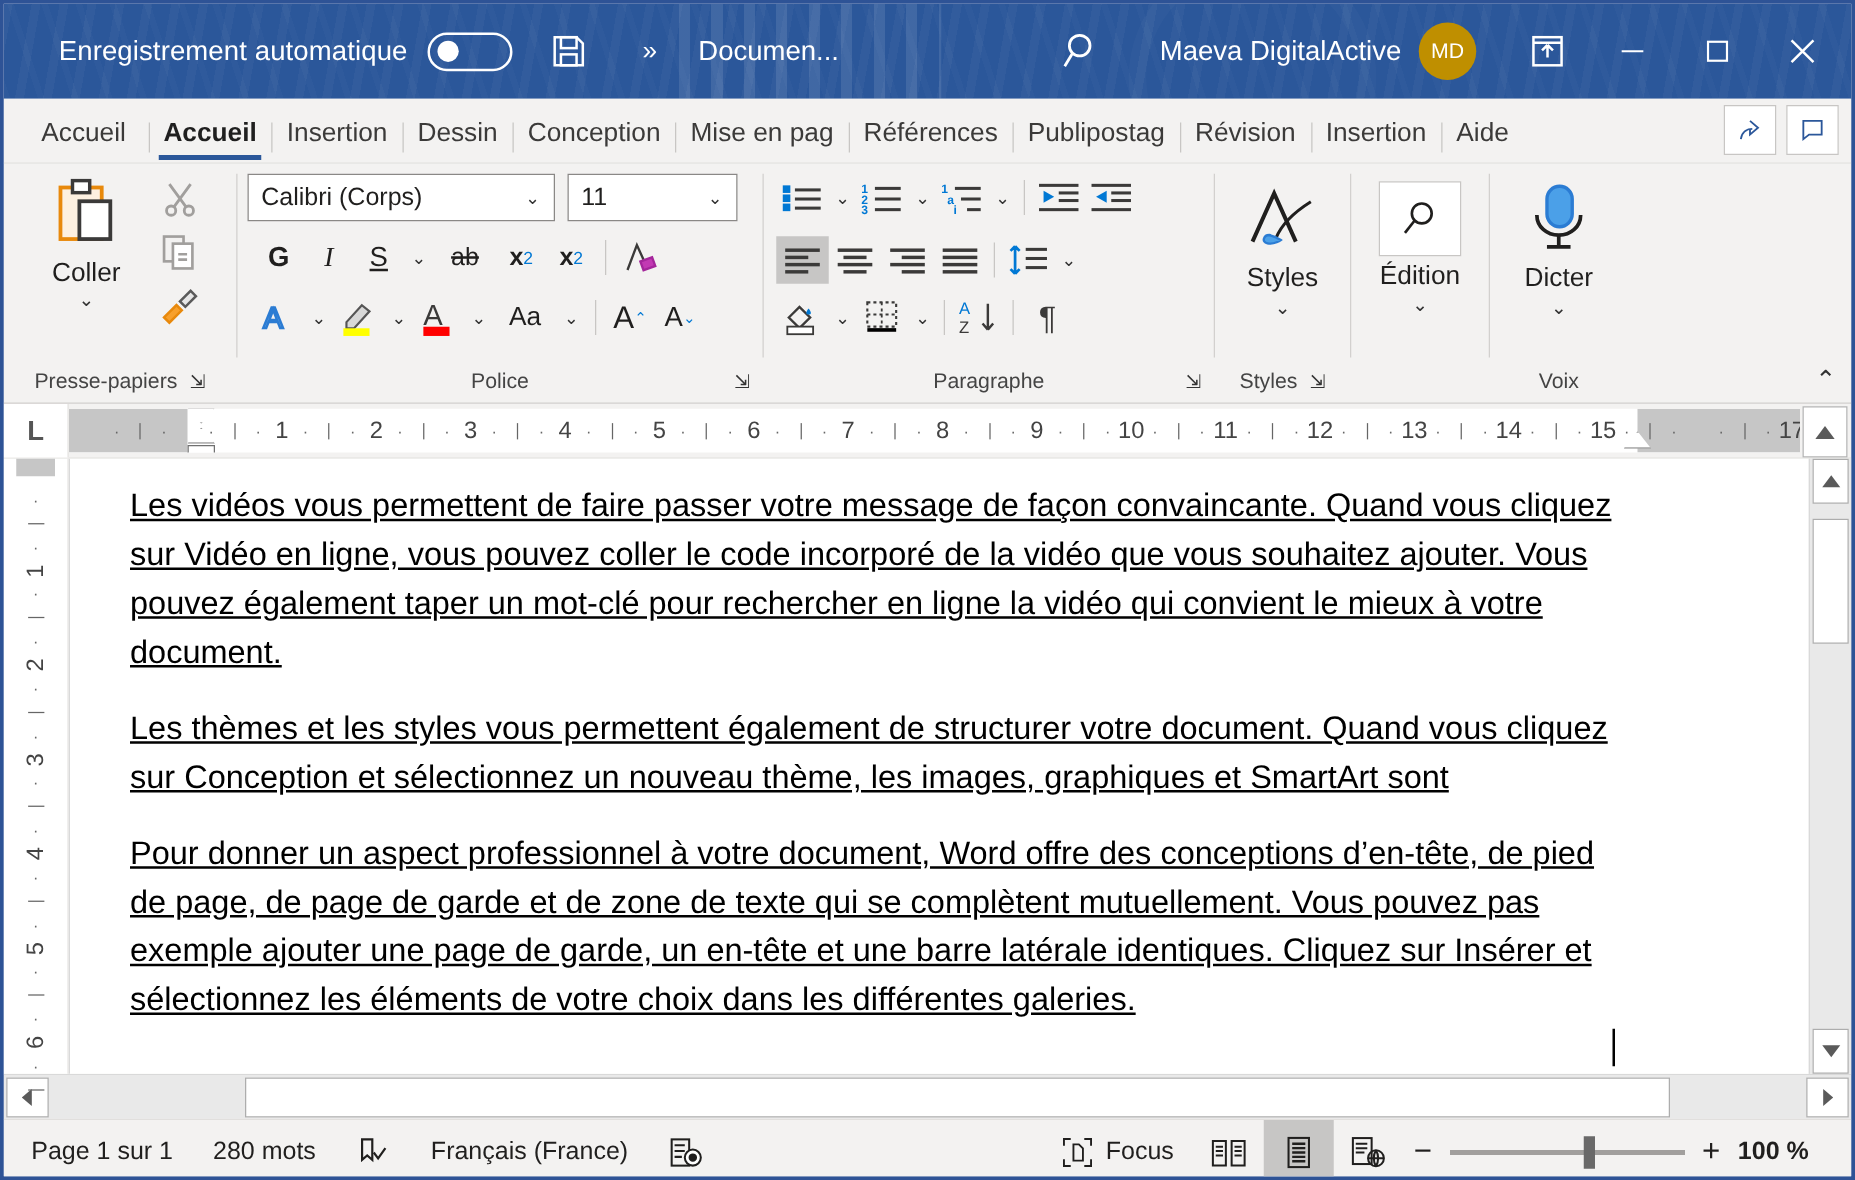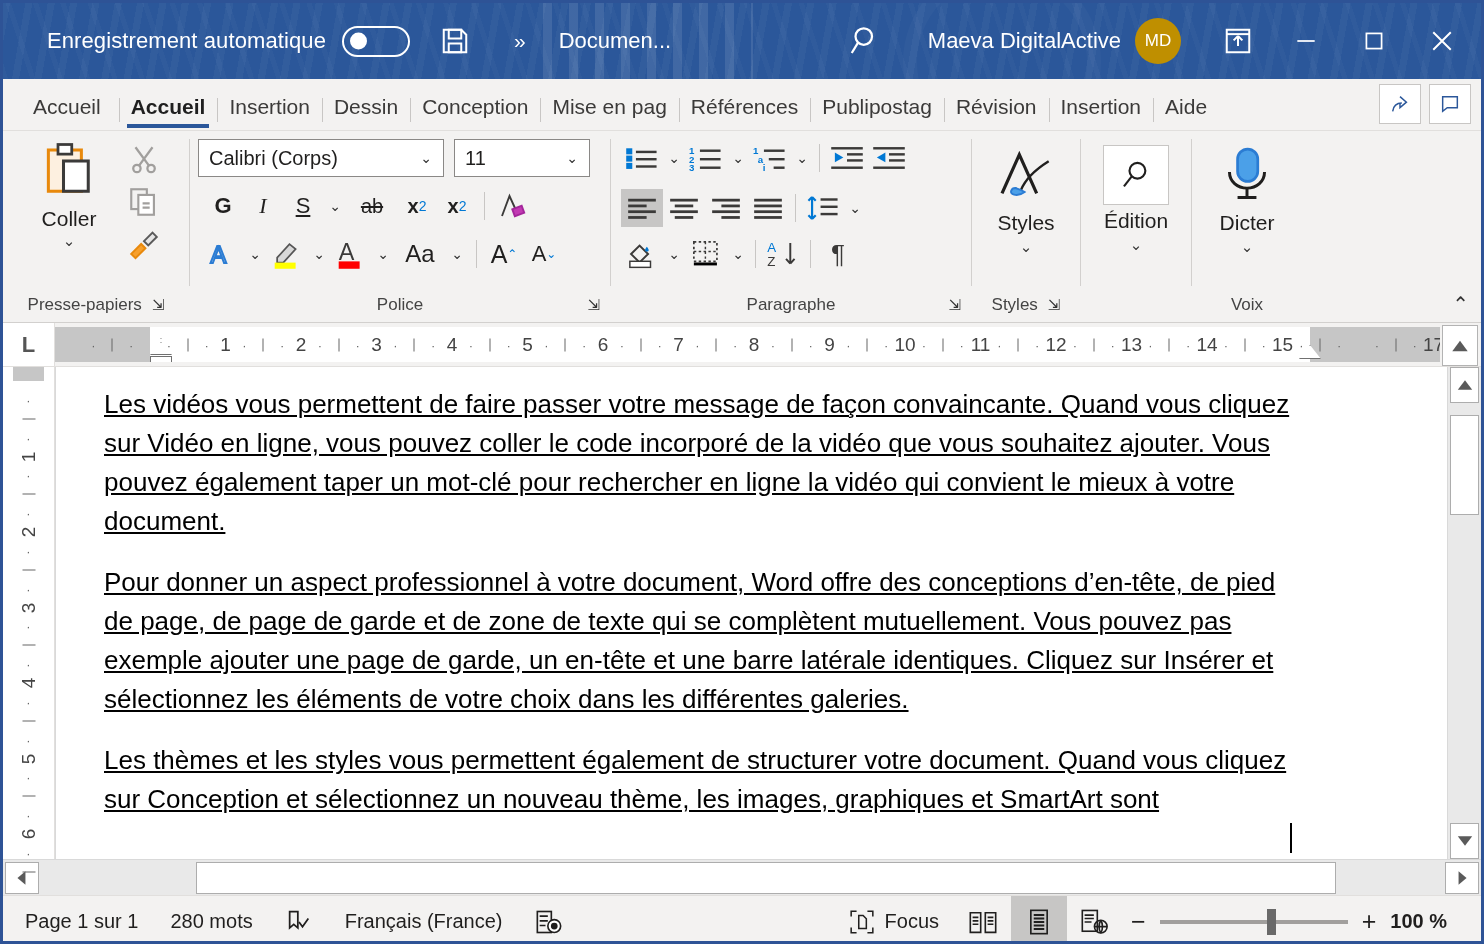--- a/index.html
+++ b/index.html
@@ -496,21 +496,21 @@
             </div>
             <span class="mini-chev">⌄</span>
             <div class="fbtn">
               <svg width="32" height="32" viewBox="0 0 26 26" fill="none">
                 <text x="3" y="18" font-size="19" font-family="Liberation Sans, sans-serif" fill="#3b3a39">A</text>
                 <rect x="3" y="19" width="17" height="6" fill="#ff0000"></rect>
               </svg>
             </div>
             <span class="mini-chev">⌄</span>
             <div class="fbtn wide">
-                <span style="font-size:24px">Aa</span>
+                <span style="font-size:21px">Aa</span>
               </div>
             <span class="mini-chev">⌄</span>
             <div class="fsep"></div>
             <div class="fbtn">
               <span style="font-size:25px">A</span>
                 <sup style="color:#0078d4;font-size:12px">⌃</sup>
             </div>
             <div class="fbtn">
               <span style="font-size:22px">A</span>
                 <sup style="color:#0078d4;font-size:12px">⌄</sup>
@@ -837,22 +837,22 @@
         <span class="vdot" style="top: 410.375px;">·</span>
         <span class="vbar" style="top: 429.25px;"></span>
         <span class="vdot" style="top: 448.125px;">·</span>
         <span class="vdot" style="top: 485.875px;">·</span>
         <span class="vbar" style="top: 504.75px;"></span>
       </div>
 
     <div class="page">
       <div class="doc">
         <p class="para">Les vidéos vous permettent de faire passer votre message de façon convaincante. Quand vous cliquez sur Vidéo en ligne, vous pouvez coller le code incorporé de la vidéo que vous souhaitez ajouter. Vous pouvez également taper un mot-clé pour rechercher en ligne la vidéo qui convient le mieux à votre document.</p>
+        <p class="para">Les thèmes et les styles vous permettent également de structurer votre document. Quand vous cliquez sur Conception et sélectionnez un nouveau thème, les images, graphiques et SmartArt sont</p>
         <p class="para">Pour donner un aspect professionnel à votre document, Word offre des conceptions d’en-tête, de pied de page, de page de garde et de zone de texte qui se complètent mutuellement. Vous pouvez pas exemple ajouter une page de garde, un en-tête et une barre latérale identiques. Cliquez sur Insérer et sélectionnez les éléments de votre choix dans les différentes galeries.</p>
-        <p class="para">Les thèmes et les styles vous permettent également de structurer votre document. Quand vous cliquez sur Conception et sélectionnez un nouveau thème, les images, graphiques et SmartArt sont</p>
       </div>
       <div class="caret"></div>
     </div>
 
     <div class="vscroll">
       <div class="vs-btn up">
         <svg width="18" height="12" viewBox="0 0 14 10">
             <path d="M7 1l6 8H1z" fill="#5a5a5a"></path>
           </svg>
       </div>

